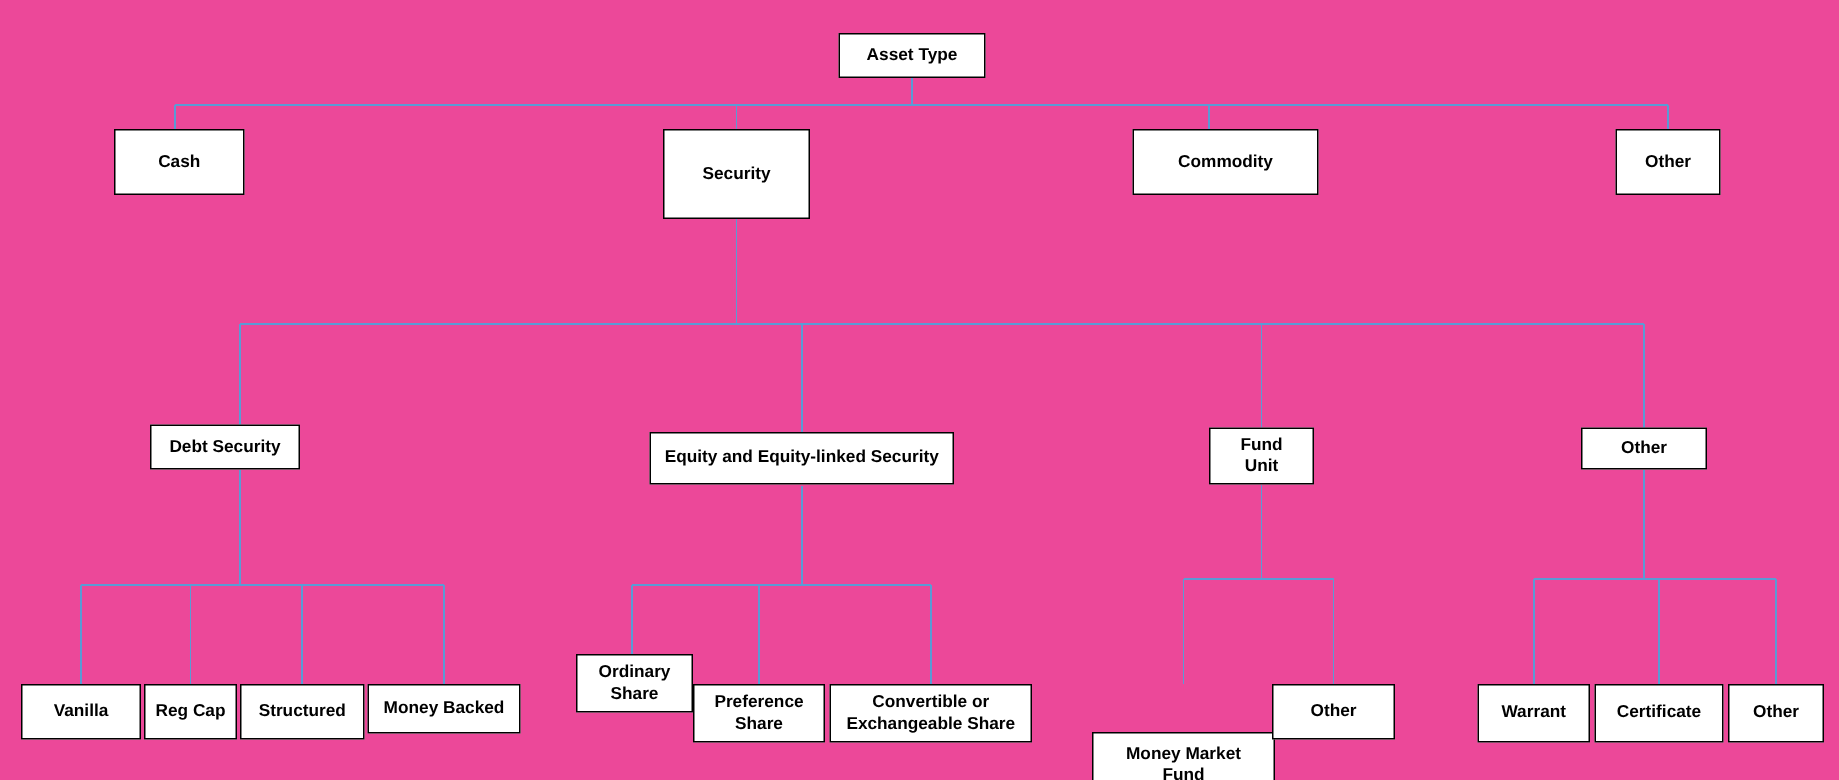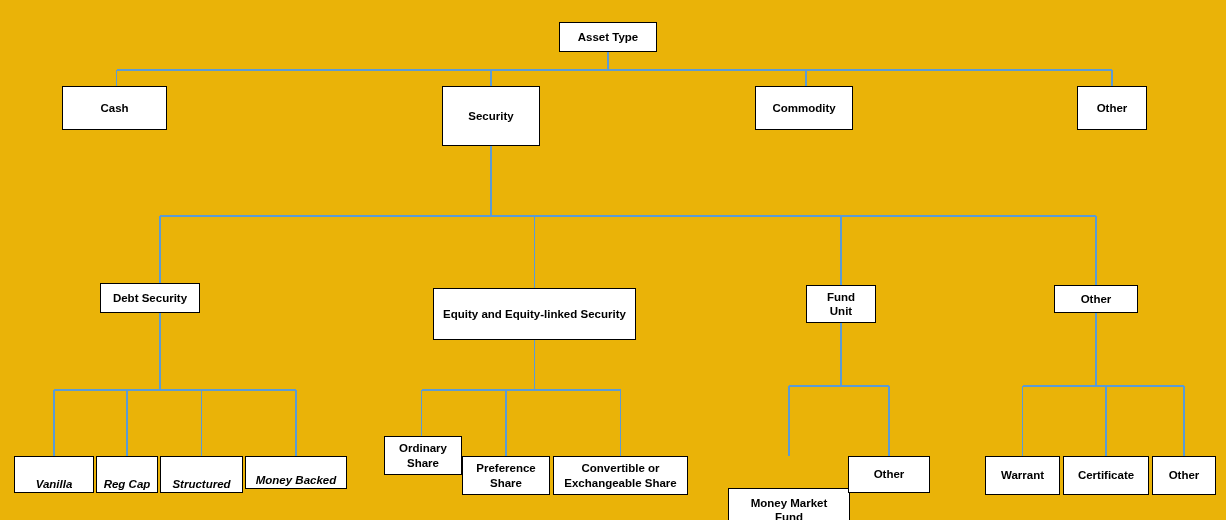--- a/index.html
+++ b/index.html
@@ -4,21 +4,21 @@
 <style>
   html, body {
     margin: 0;
     padding: 0;
     background: #ffffff;
   }
   #canvas {
     position: relative;
     width: 1226px;
     height: 520px;
-    background: #eab308;
+    background: #ec4899;
     overflow: hidden;
     font-family: "Liberation Sans", sans-serif;
   }
   #connectors {
     position: absolute;
     left: 0;
     top: 0;
     width: 1226px;
     height: 520px;
   }
@@ -31,22 +31,20 @@
     align-items: center;
     justify-content: center;
     text-align: center;
     font-weight: bold;
     font-size: 11.5px;
     color: #000000;
     line-height: 1.25;
     padding: 1px 4px;
   }
   .node.italic {
-    font-style: italic;
-    align-items: flex-end;
   }
   .node .label {
     display: block;
     white-space: pre-line;
   }
 </style>
 </head>
 <body>
 
 <div id="canvas">
@@ -81,36 +79,36 @@
       <line x1="1096" y1="313" x2="1096" y2="386" stroke="#5B9BD5" stroke-width="1.2" shape-rendering="crispEdges"></line>
       <line x1="1022.5" y1="386" x2="1184" y2="386" stroke="#5B9BD5" stroke-width="1.2" shape-rendering="crispEdges"></line>
       <line x1="1022.5" y1="386" x2="1022.5" y2="456" stroke="#5B9BD5" stroke-width="1.2" shape-rendering="crispEdges"></line>
       <line x1="1106" y1="386" x2="1106" y2="456" stroke="#5B9BD5" stroke-width="1.2" shape-rendering="crispEdges"></line>
       <line x1="1184" y1="386" x2="1184" y2="456" stroke="#5B9BD5" stroke-width="1.2" shape-rendering="crispEdges"></line>
     </svg>
   <div id="nodes">
       <div class="node" style="left: 559px; top: 22px; width: 98px; height: 30px;">
         <span class="label">Asset Type</span>
       </div>
-      <div class="node" style="left: 62px; top: 86px; width: 105px; height: 44px;">
+      <div class="node" style="left: 76px; top: 86px; width: 87px; height: 44px;">
         <span class="label">Cash</span>
       </div>
       <div class="node" style="left: 442px; top: 86px; width: 98px; height: 60px;">
         <span class="label">Security</span>
       </div>
-      <div class="node" style="left: 755px; top: 86px; width: 98px; height: 44px;">
+      <div class="node" style="left: 755px; top: 86px; width: 124px; height: 44px;">
         <span class="label">Commodity</span>
       </div>
       <div class="node" style="left: 1077px; top: 86px; width: 70px; height: 44px;">
         <span class="label">Other</span>
       </div>
       <div class="node" style="left: 100px; top: 283px; width: 100px; height: 30px;">
         <span class="label">Debt Security</span>
       </div>
-      <div class="node" style="left: 433px; top: 288px; width: 203px; height: 52px; justify-content: center;">
+      <div class="node" style="left: 433px; top: 288px; width: 203px; height: 35px; justify-content: center;">
         <span class="label">Equity and Equity-linked Security</span>
       </div>
       <div class="node" style="left: 806px; top: 285px; width: 70px; height: 38px;">
         <span class="label">Fund
 Unit</span>
       </div>
       <div class="node" style="left: 1054px; top: 285px; width: 84px; height: 28px;">
         <span class="label">Other</span>
       </div>
       <div class="node italic" style="left: 14px; top: 456px; width: 80px; height: 37px;">

